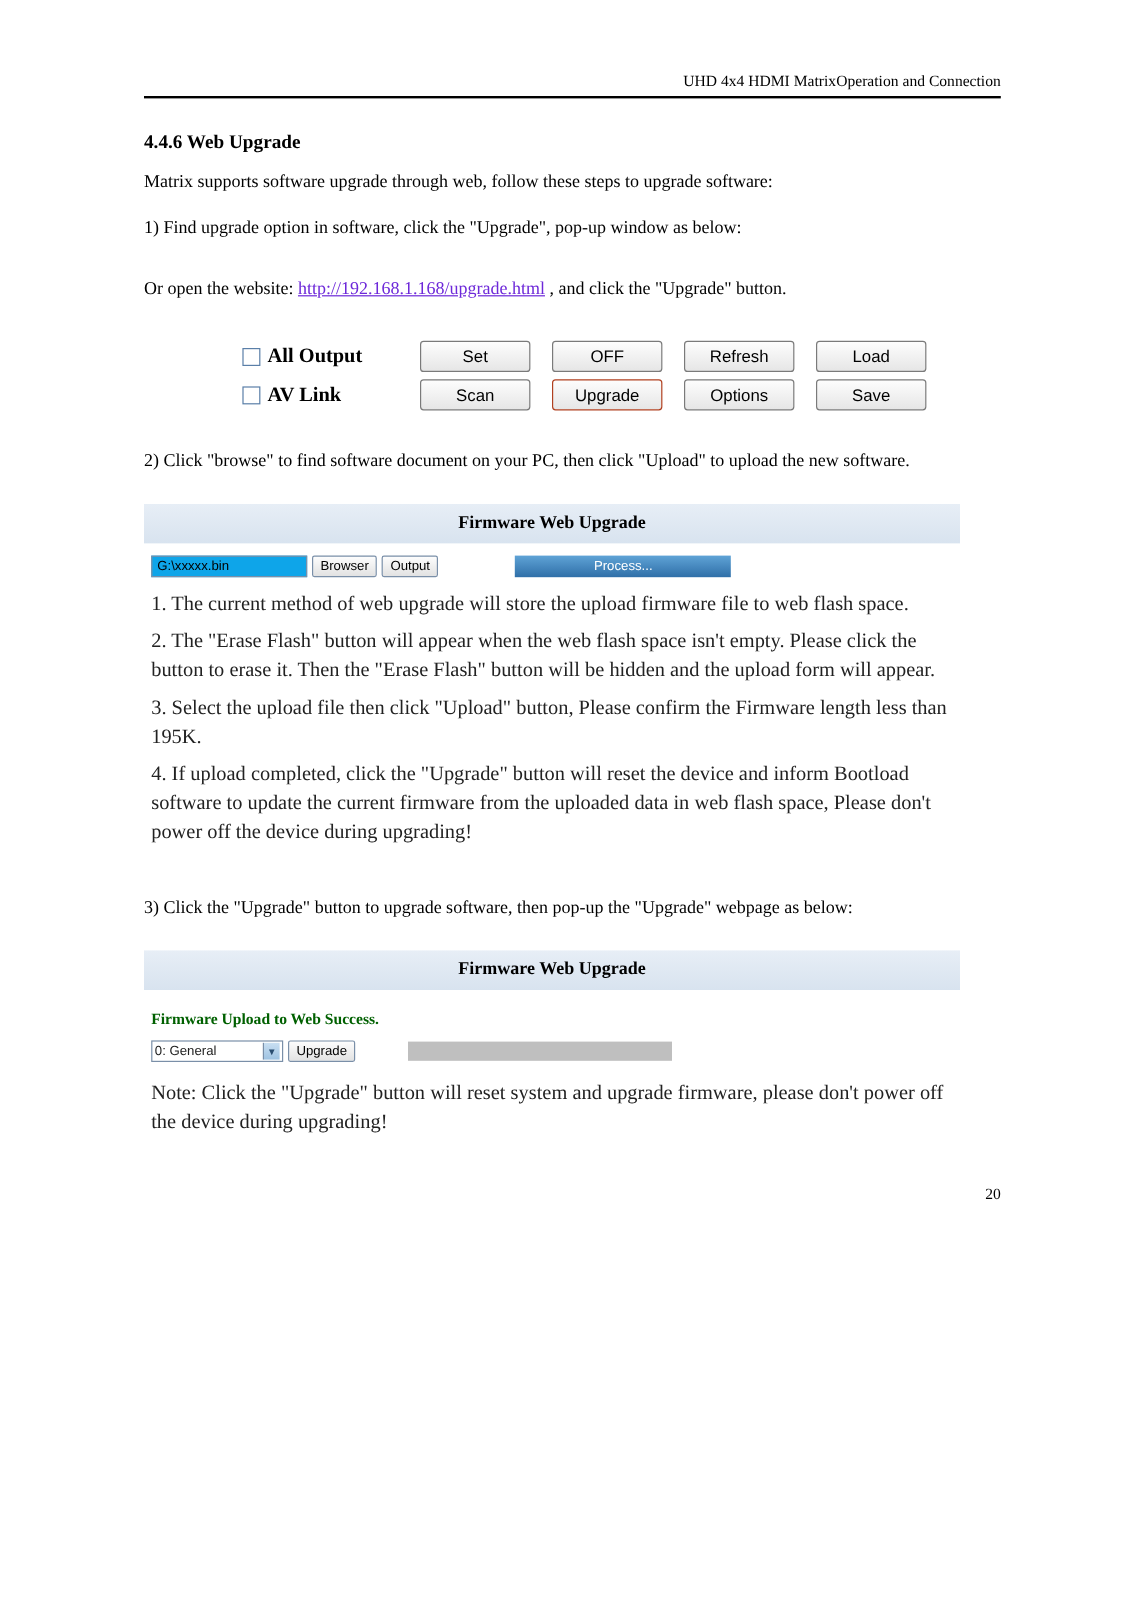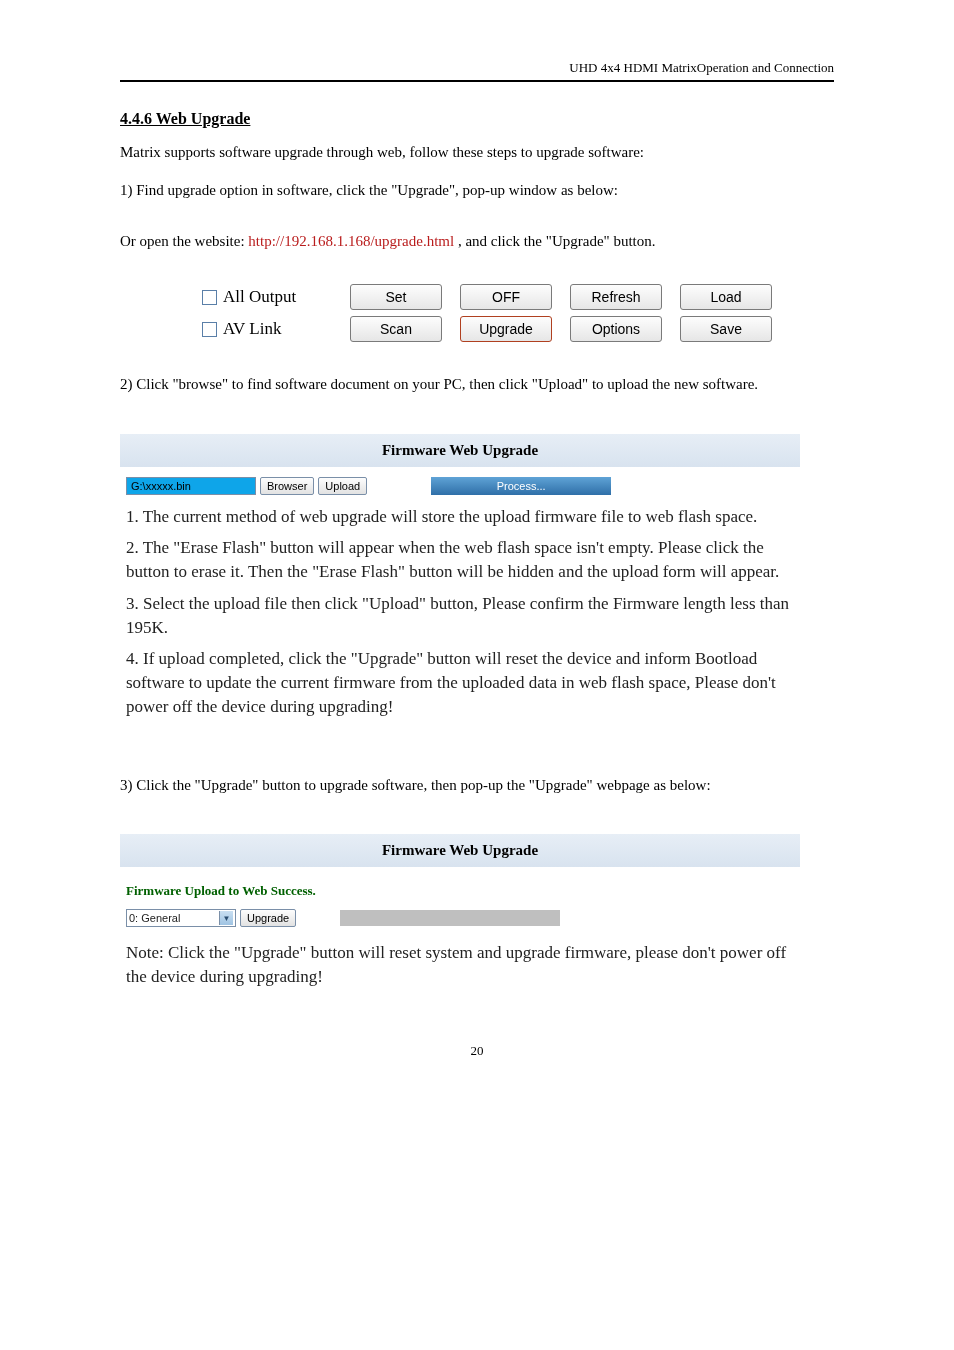--- a/index.html
+++ b/index.html
@@ -23,47 +23,47 @@
     justify-content: flex-end;
     font-size: 13px;
     margin-bottom: 4px;
   }
   .body-text {
     font-size: 15px;
     line-height: 1.7;
     margin: 12px 0;
   }
   .body-text .link-text {
-    color: #b91c1c;
+    color: #6d28d9;
+    text-decoration: underline;
   }
   .section-heading {
     font-weight: bold;
     font-size: 16px;
     margin: 28px 0 8px 0;
-    text-decoration: underline;
   }
   
   .btnrow-box {
     margin: 18px 40px;
     padding: 6px;
   }
   .btnrow {
     display: flex;
     align-items: center;
     gap: 18px;
     margin: 6px 0;
     justify-content: flex-start;
     padding-left: 36px;
   }
   .chk-lbl {
     display: flex;
     align-items: center;
     gap: 6px;
     width: 130px;
-    font-weight: normal;
+    font-weight: bold;
     font-size: 17px;
   }
   .win-chk {
     width: 15px;
     height: 15px;
     border: 1px solid #5a7fa8;
     background: #fff;
     display: inline-block;
   }
   .silver-btn {
@@ -74,21 +74,21 @@
     background: linear-gradient(#fdfdfd, #e6e6e6);
     font-family: Arial, sans-serif;
     font-size: 14px;
     text-align: center;
     line-height: 24px;
     color: #000;
   }
   .silver-btn.red { border-color: #b04020; color: #000; }
   
   .fw-panel {
-    margin: 36px 0;
+    margin: 22px 0;
     font-family: "Times New Roman", Times, serif;
     width: 680px;
   }
   .fw-title {
     background: linear-gradient(#e7eef6, #d8e3ef);
     text-align: center;
     font-weight: bold;
     font-size: 15px;
     padding: 8px 0;
     color: #000;
@@ -227,21 +227,21 @@
   </div>
 
   <div class="body-text">2) Click "browse" to find software document on your PC, then click "Upload" to upload the new software.</div>
 
   <div class="fw-panel">
     <div class="fw-title">Firmware Web Upgrade</div>
     <div class="fw-body">
       <div class="fw-form-row">
         <input class="tx-in" style="width: 130px;" value="G:\xxxxx.bin">
         <button class="tiny-btn">Browser</button>
-        <button class="tiny-btn">Upload</button>
+        <button class="tiny-btn">Output</button>
         <div class="proc-bar">Process...</div>
       </div>
       <div class="fw-note">1. The current method of web upgrade will store the upload firmware file to web flash space.</div>
       <div class="fw-note">2. The "Erase Flash" button will appear when the web flash space isn't empty. Please click the button to erase it. Then the "Erase Flash" button will be hidden and the upload form will appear.</div>
       <div class="fw-note">3. Select the upload file then click "Upload" button, Please confirm the Firmware length less than 195K.</div>
       <div class="fw-note">4. If upload completed, click the "Upgrade" button will reset the device and inform Bootload software to update the current firmware from the uploaded data in web flash space, Please don't power off the device during upgrading!</div>
     </div>
   </div>
 
   <div class="body-text">3) Click the "Upgrade" button to upgrade software, then pop-up the "Upgrade" webpage as below:</div>
@@ -255,14 +255,14 @@
           <span>0: General</span>
           <span class="caret">▼</span>
         </div>
         <button class="tiny-btn">Upgrade</button>
         <span class="gray-bar"></span>
       </div>
       <div class="fw-note" style="margin-top:14px">Note: Click the "Upgrade" button will reset system and upgrade firmware, please don't power off the device during upgrading!</div>
     </div>
   </div>
 
-  <div style="text-align:center; font-size:13px; ">20</div>
+  <div style="text-align:right; font-size:13px; ">20</div>
 </div>
 
 </body></html>

